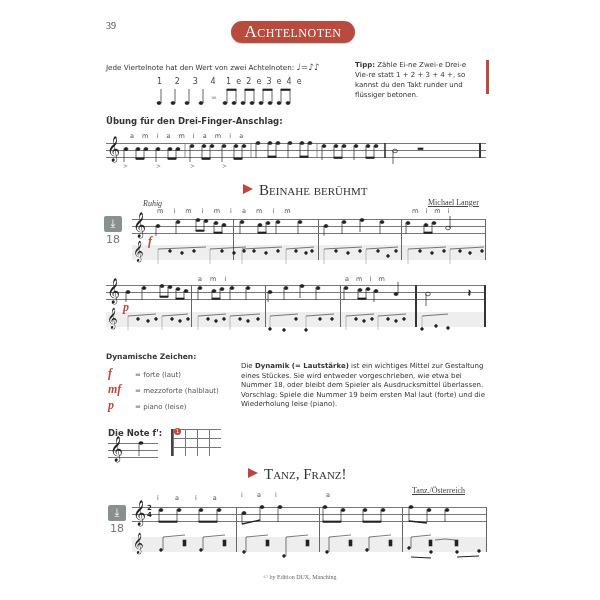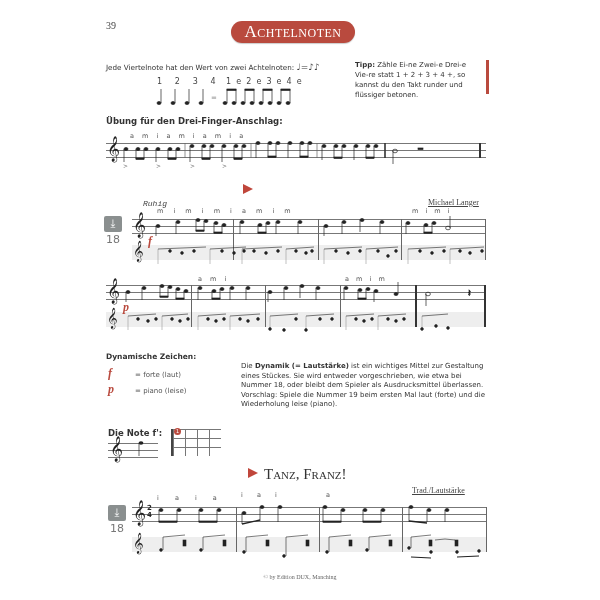--- a/index.html
+++ b/index.html
@@ -9,21 +9,21 @@
   .title-pill { left:231px; top:21px; width:124px; height:22px; border-radius:12px; background:#b94a3e; color:#fff; font-family:"Liberation Serif", serif; font-size:17px; font-variant:small-caps; letter-spacing:0.5px; text-align:center; line-height:22px; box-shadow:0 1px 1px rgba(0,0,0,.2);}
   .intro { left:106px; top:62px; font-size:7.2px; color:#333; font-family:"DejaVu Sans", sans-serif; }
   .tipp { left:355px; top:60px; width:125px; font-size:7px; line-height:10px; color:#333; }
   .tipp b { font-weight:bold; }
   .tipp-bar { left:486px; top:60px; width:3px; height:34px; background:#b94a3e; }
   .counts { top:77px; font-size:8px; color:#444; letter-spacing:0; }
   .heading { font-weight:bold; font-size:8.5px; color:#333; }
   .song-title { font-family:"Liberation Serif", serif; font-size:15px; font-variant:small-caps; color:#333; }
   .tri { display:inline-block; width:0; height:0; border-left:10px solid #c0463b; border-top:5px solid transparent; border-bottom:5px solid transparent; margin-right:6px; vertical-align:1px; }
   .composer { font-family:"Liberation Serif", serif; font-size:8px; color:#444;text-decoration:underline; }
-  .tempo { font-family:Liberation Mono, monospace; font-style:italic; font-size:8px; color:#444; }
+  .tempo { font-family:Liberation Serif, serif; font-style:italic; font-size:8px; color:#444; }
   .fing { font-size:6.5px; color:#555; letter-spacing:0; }
   .staff { background:repeating-linear-gradient(to bottom, #777 0, #777 0.6px, transparent 0.6px, transparent 3.6px); }
   .grey-band { background:#eee; }
   .tracknum { font-size:11px; color:#777; text-align:center; }
   .track-icon { width:18px; height:16px; background:#8a8f8f; border-radius:2px; color:#fff; font-size:11px; line-height:16px; text-align:center; }
   .dyn { font-family:"Liberation Serif", serif; font-style:italic; font-weight:bold; color:#b94a3e; font-size:12px; }
   .dyn-label { font-size:7px; color:#555; }
   .bodytext { font-size:7px; line-height:9.5px; color:#333; }
   .copyright { font-family:"Liberation Serif", serif; font-size:6px; color:#666; }
   .bar { position:absolute; width:0.8px; background:#666; }
@@ -207,21 +207,21 @@
   </g>
   <g fill="#666" font-size="6">
       <text x="3" y="28">&gt;</text>
       <text x="36" y="28">&gt;</text>
       <text x="70" y="28">&gt;</text>
       <text x="102" y="28">&gt;</text>
     </g>
 </svg>
 
 <div class="abs song-title" style="left:243px;top:182px;">
-  <span class="tri"></span>
+  <span class="tri"></span><span>Beinahe berühmt</span>
 </div>
 <div class="abs tempo" style="left:143px;top:199px;">Ruhig</div>
 <div class="abs composer" style="left:428px;top:198px;">Michael Langer</div>
 <div class="abs fing" style="left:157px;top:207px;word-spacing:8px;">
   <span>m</span>
   <span>i</span>
   <span>m</span>
   <span>i</span>
   <span>m</span>
   <span>i</span>
@@ -458,20 +458,24 @@
   </g>
 </svg>
 
 <div class="abs heading" style="left:106px;top:352px;font-size:7.5px;">Dynamische Zeichen:</div>
 <div class="abs" style="left:108px;top:362px;">
   <div style="height:16px;">
     <span class="dyn" style="display:inline-block;width:22px;">f</span>
     <span class="dyn-label">= forte (laut)</span>
   </div>
   <div style="height:16px;">
+    <span class="dyn" style="display:inline-block;width:22px;">mf</span>
+    <span class="dyn-label">= mezzoforte (halblaut)</span>
+  </div>
+  <div style="height:16px;">
     <span class="dyn" style="display:inline-block;width:22px;">p</span>
     <span class="dyn-label">= piano (leise)</span>
   </div>
 </div>
 
 <div class="abs bodytext" style="left:241px;top:362px;width:250px;">
   <span>Die </span><b>Dynamik (= Lautstärke)</b><span> ist ein wichtiges Mittel zur Gestaltung eines Stückes. Sie wird entweder vorgeschrieben, wie etwa bei Nummer 18, oder bleibt dem Spieler als Ausdrucksmittel überlassen.</span><br>
   <span>Vorschlag: Spiele die Nummer 19 beim ersten Mal laut (forte) und die Wiederholung leise (piano).</span>
 </div>
 
@@ -481,21 +485,21 @@
 <svg class="abs" style="left:132px;top:436px;" width="20" height="20">
   <ellipse cx="9" cy="7" rx="2.4" ry="1.8" fill="#222"></ellipse>
     <line x1="7" y1="7" x2="7" y2="20" stroke="#222" stroke-width="0.7"></line>
 </svg>
 <div class="abs fb-grid" style="left:171px;top:429px;width:48px;height:27px;"></div>
 <div class="abs fb-dot" style="left:174px;top:428px;">1</div>
 
 <div class="abs song-title" style="left:248px;top:466px;">
   <span class="tri"></span><span>Tanz, Franz!</span>
 </div>
-<div class="abs composer" style="left:412px;top:486px;">Trad./Lautstärke</div>
+<div class="abs composer" style="left:412px;top:486px;">Tanz./Österreich</div>
 <div class="abs fing" style="left:157px;top:494px;word-spacing:14px;">
   <span>i</span>
   <span>a</span>
   <span>i</span>
   <span>a</span>
 </div>
 <div class="abs fing" style="left:241px;top:491px;word-spacing:12px;">
   <span>i</span>
   <span>a</span>
   <span>i</span>

